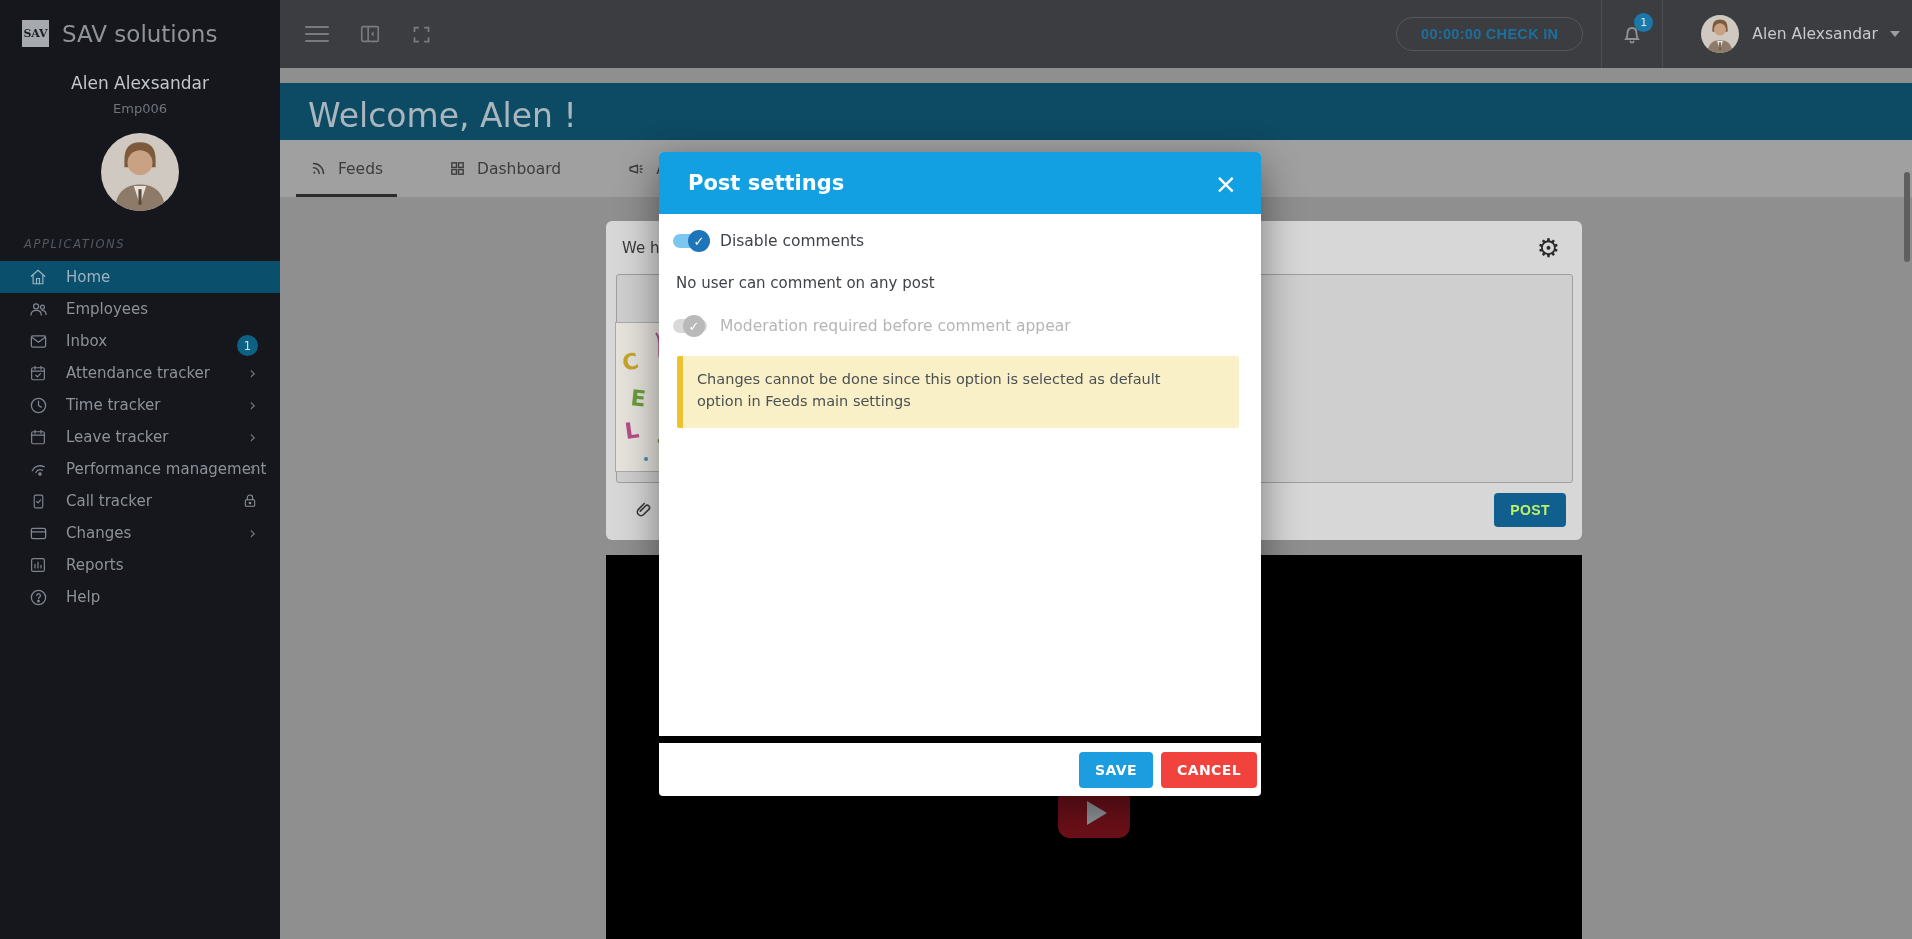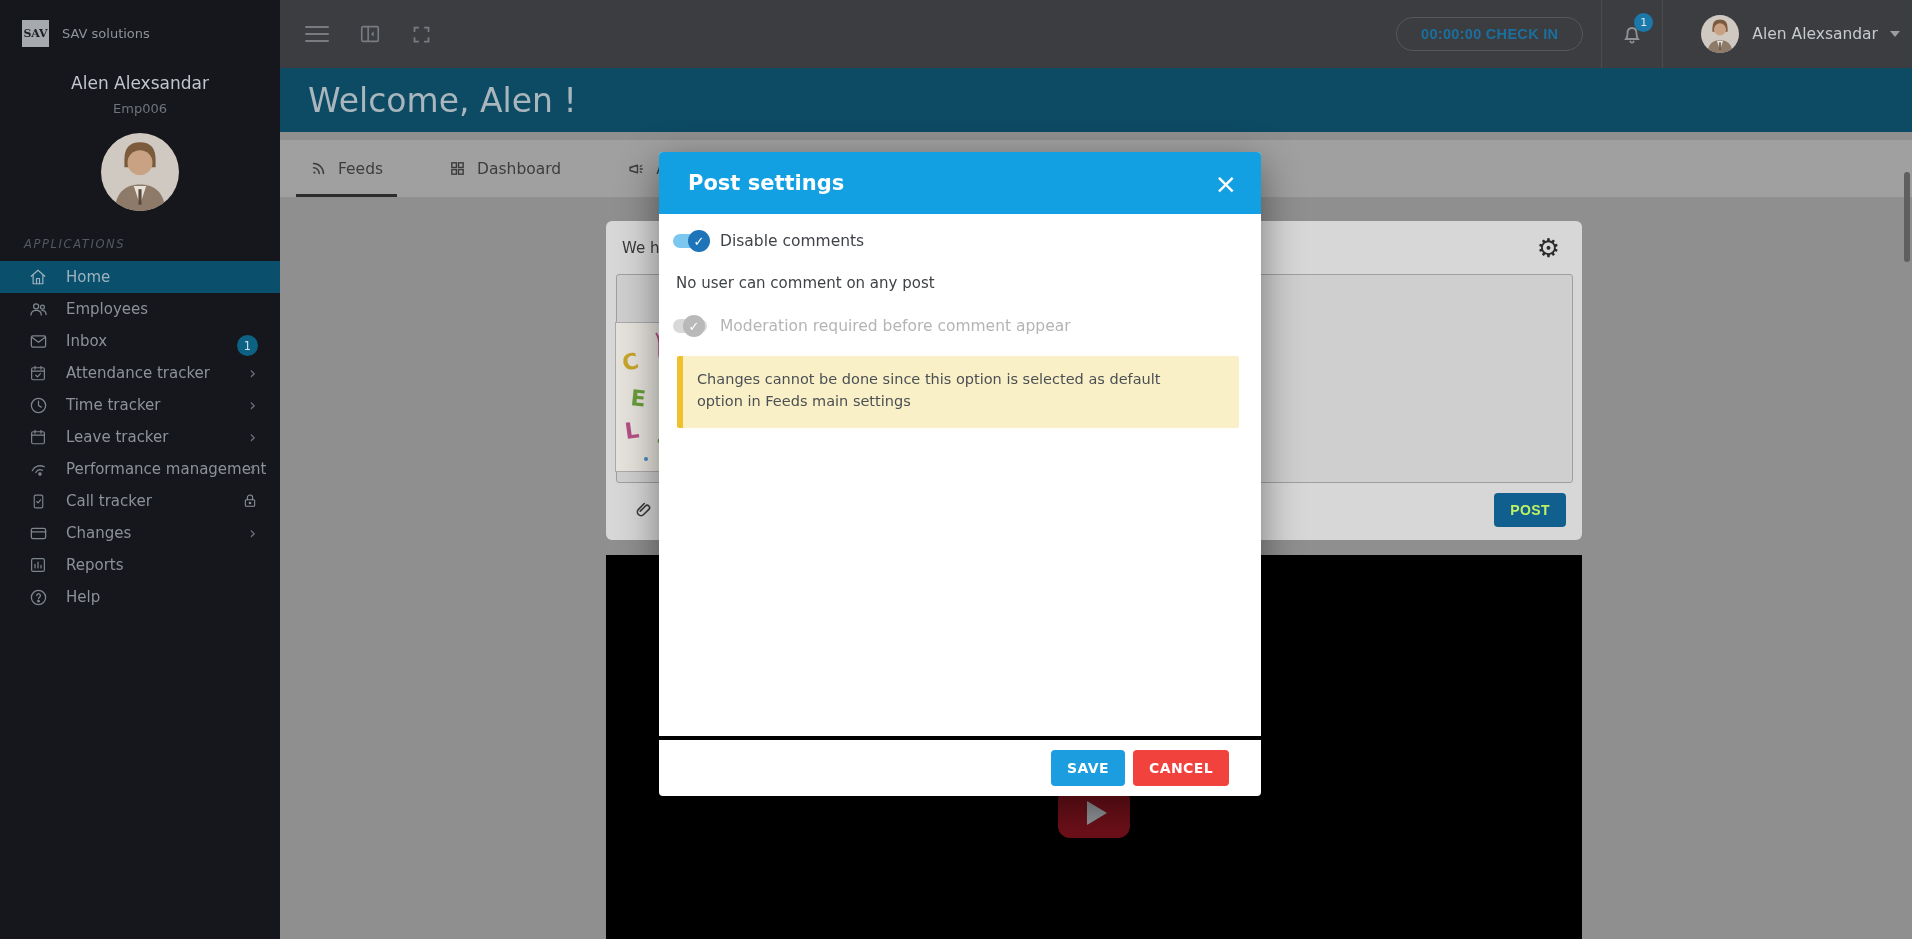--- a/index.html
+++ b/index.html
@@ -10,21 +10,21 @@
   }
   #app { position:relative; width:1912px; height:939px; }
 
   
   .sidebar { position:absolute; left:0; top:0; width:280px; height:939px;
              background:#15171c; color:#8d9299; z-index:3; }
   .side-head { display:flex; align-items:center; gap:13px; padding:20px 22px 0 22px; }
   .logo-badge { width:27px; height:27px; border-radius:0; background:#a6a9ad;
                 color:#1d2025; font-family:"DejaVu Serif", serif; font-weight:bold;
                 font-size:11px; display:flex; align-items:center; justify-content:center; }
-  .brand { font-size:13px; color:#8f9399; }
+  .brand { font-size:23px; color:#8f9399; }
   .side-user { text-align:center; margin-top:26px; }
   .u-name { color:#c3c7cd; font-size:17px; }
   .u-id { color:#70747b; font-size:13px; margin-top:8px; }
   .avatar-lg { width:78px; height:78px; border-radius:50%; overflow:hidden; margin:17px auto 0 auto; }
   .apps-label { margin:26px 12px 10px 24px; font-size:11.5px; letter-spacing:1.6px; color:#545962;font-style:italic; }
   .nav-item { position:relative; height:32px; display:flex; align-items:center;
               padding-left:28px; font-size:15px; color:#8d9299; cursor:pointer; }
   .nav-item .ico { width:20px; height:20px; margin-right:18px; display:flex;
                    align-items:center; justify-content:center; color:#7f858d; }
   .nav-item.active { background:#0a4f6b; color:#9db3c0; }
@@ -51,21 +51,21 @@
   .bell-wrap { position:relative; display:flex; cursor:pointer; color:#8e9195; }
   .bell-badge { position:absolute; top:-9px; right:-9px; width:19px; height:19px; border-radius:50%;
                 background:#1a78ab; color:#dbe7ee; font-size:11px;
                 display:flex; align-items:center; justify-content:center; }
   .avatar-sm { width:38px; height:38px; border-radius:50%; overflow:hidden; margin-left:20px; cursor:pointer; }
   .tb-name { color:#c6c9cd; font-size:15.5px; margin-left:13px; cursor:pointer; }
   .caret { width:0; height:0; border-left:5px solid transparent; border-right:5px solid transparent;
            border-top:6px solid #9a9da1; margin-left:12px; cursor:pointer; }
 
   
-  .welcome { position:absolute; left:280px; top:68px; width:1632px; height:64px;
+  .welcome { position:absolute; left:280px; top:83px; width:1632px; height:64px;
              background:#0d4a63; display:flex; align-items:center; padding-left:28px; z-index:1; }
   .welcome h1 { font-size:33px; font-weight:normal; color:#a9b6bd; }
 
   
   .tabsbar { position:absolute; left:280px; top:140px; width:1632px; height:57px;
              background:#a0a0a0; display:flex; padding-left:16px; z-index:1; }
   .tab { display:flex; align-items:center; gap:11px; padding:0 14px; height:57px;
          color:#3d3d3d; font-size:15.5px; cursor:pointer; margin-right:38px; white-space:nowrap; }
   .tab.active { box-shadow: inset 0 -3px 0 #2c2c2c; }
   .tab svg { stroke:#3d3d3d; fill:none; stroke-width:1.8; }
@@ -117,22 +117,22 @@
   .switch.off-disabled .thumb { left:10px; background:#b9b9b9; }
   .thumb::after { content:"\2713"; }
   .t-label { font-size:15.5px; color:#3f4347; cursor:pointer; }
   .t-label.disabled { color:#b5b5b5; cursor:default; }
   .note { font-size:15px; color:#3f4347; }
   .row2 { margin-top:25px; }
   .warn { margin:21px 4px 0 4px; background:#faf0c8; border-left:6px solid #efc12e;
           border-radius:2px; padding:13px 18px 15px 14px; color:#4b5054;
           font-size:14.5px; line-height:1.5; }
   .warn span { display:block; max-width:470px; }
-  .modal-footer { flex:0 0 60px; border-top:4px solid #000000; display:flex; align-items:center;
-                  justify-content:flex-end; gap:8px; padding-right:32px; }
+  .modal-footer { flex:0 0 60px; border-top:7px solid #000000; display:flex; align-items:center;
+                  justify-content:flex-end; gap:8px; padding-right:4px; }
   .btn { border:none; border-radius:4px; color:#fff; font-size:14px; font-weight:bold;
          letter-spacing:.4px; padding:10px 16px; cursor:pointer; font-family:inherit; }
   .btn-save { background:#1c9de0; }
   .btn-cancel { background:#f2423e; }
 </style>
 </head>
 <body>
 
 <div id="app">
 

